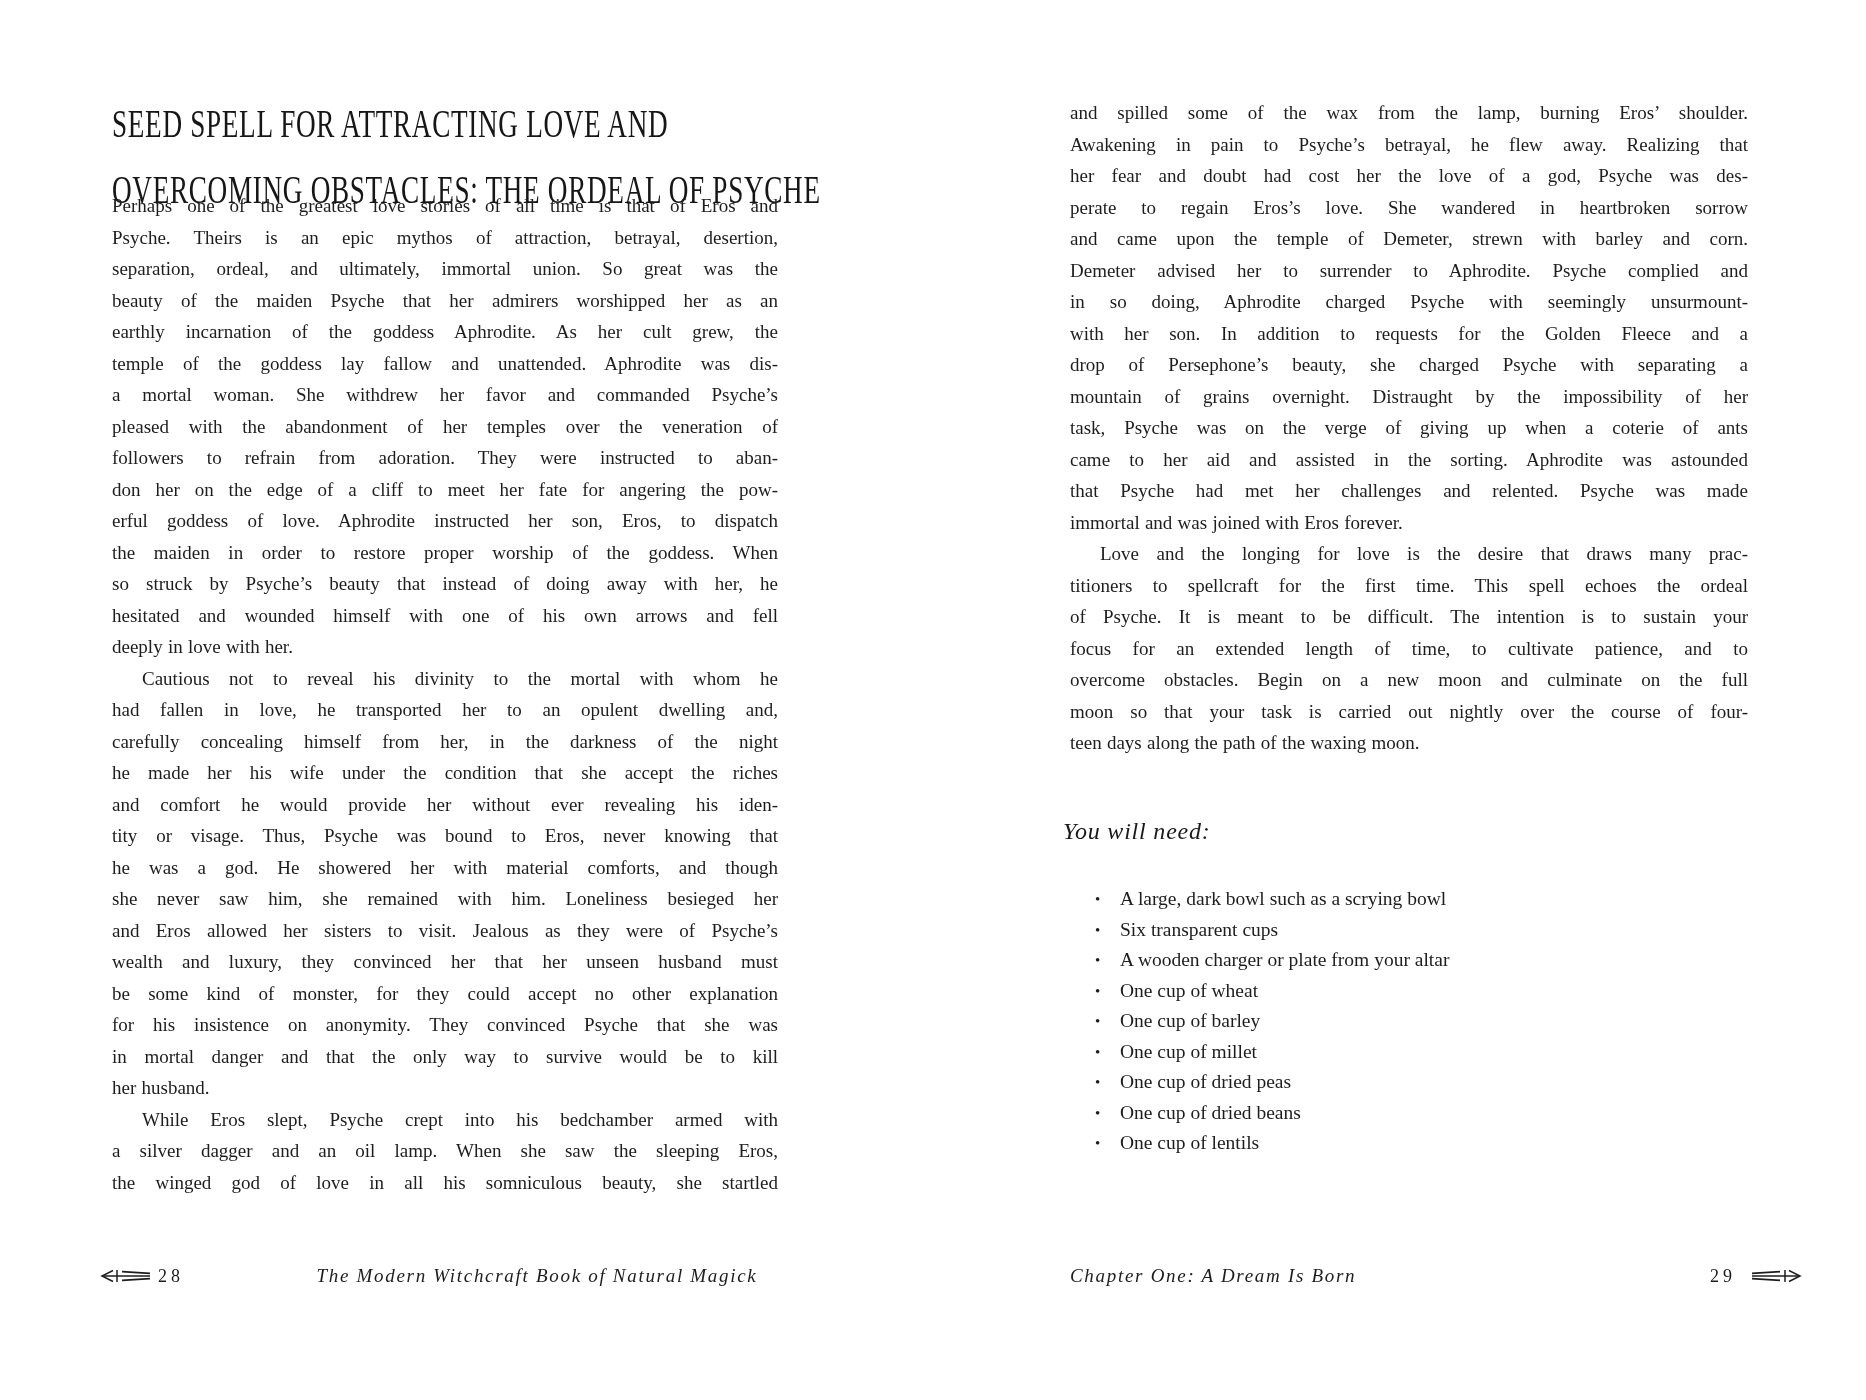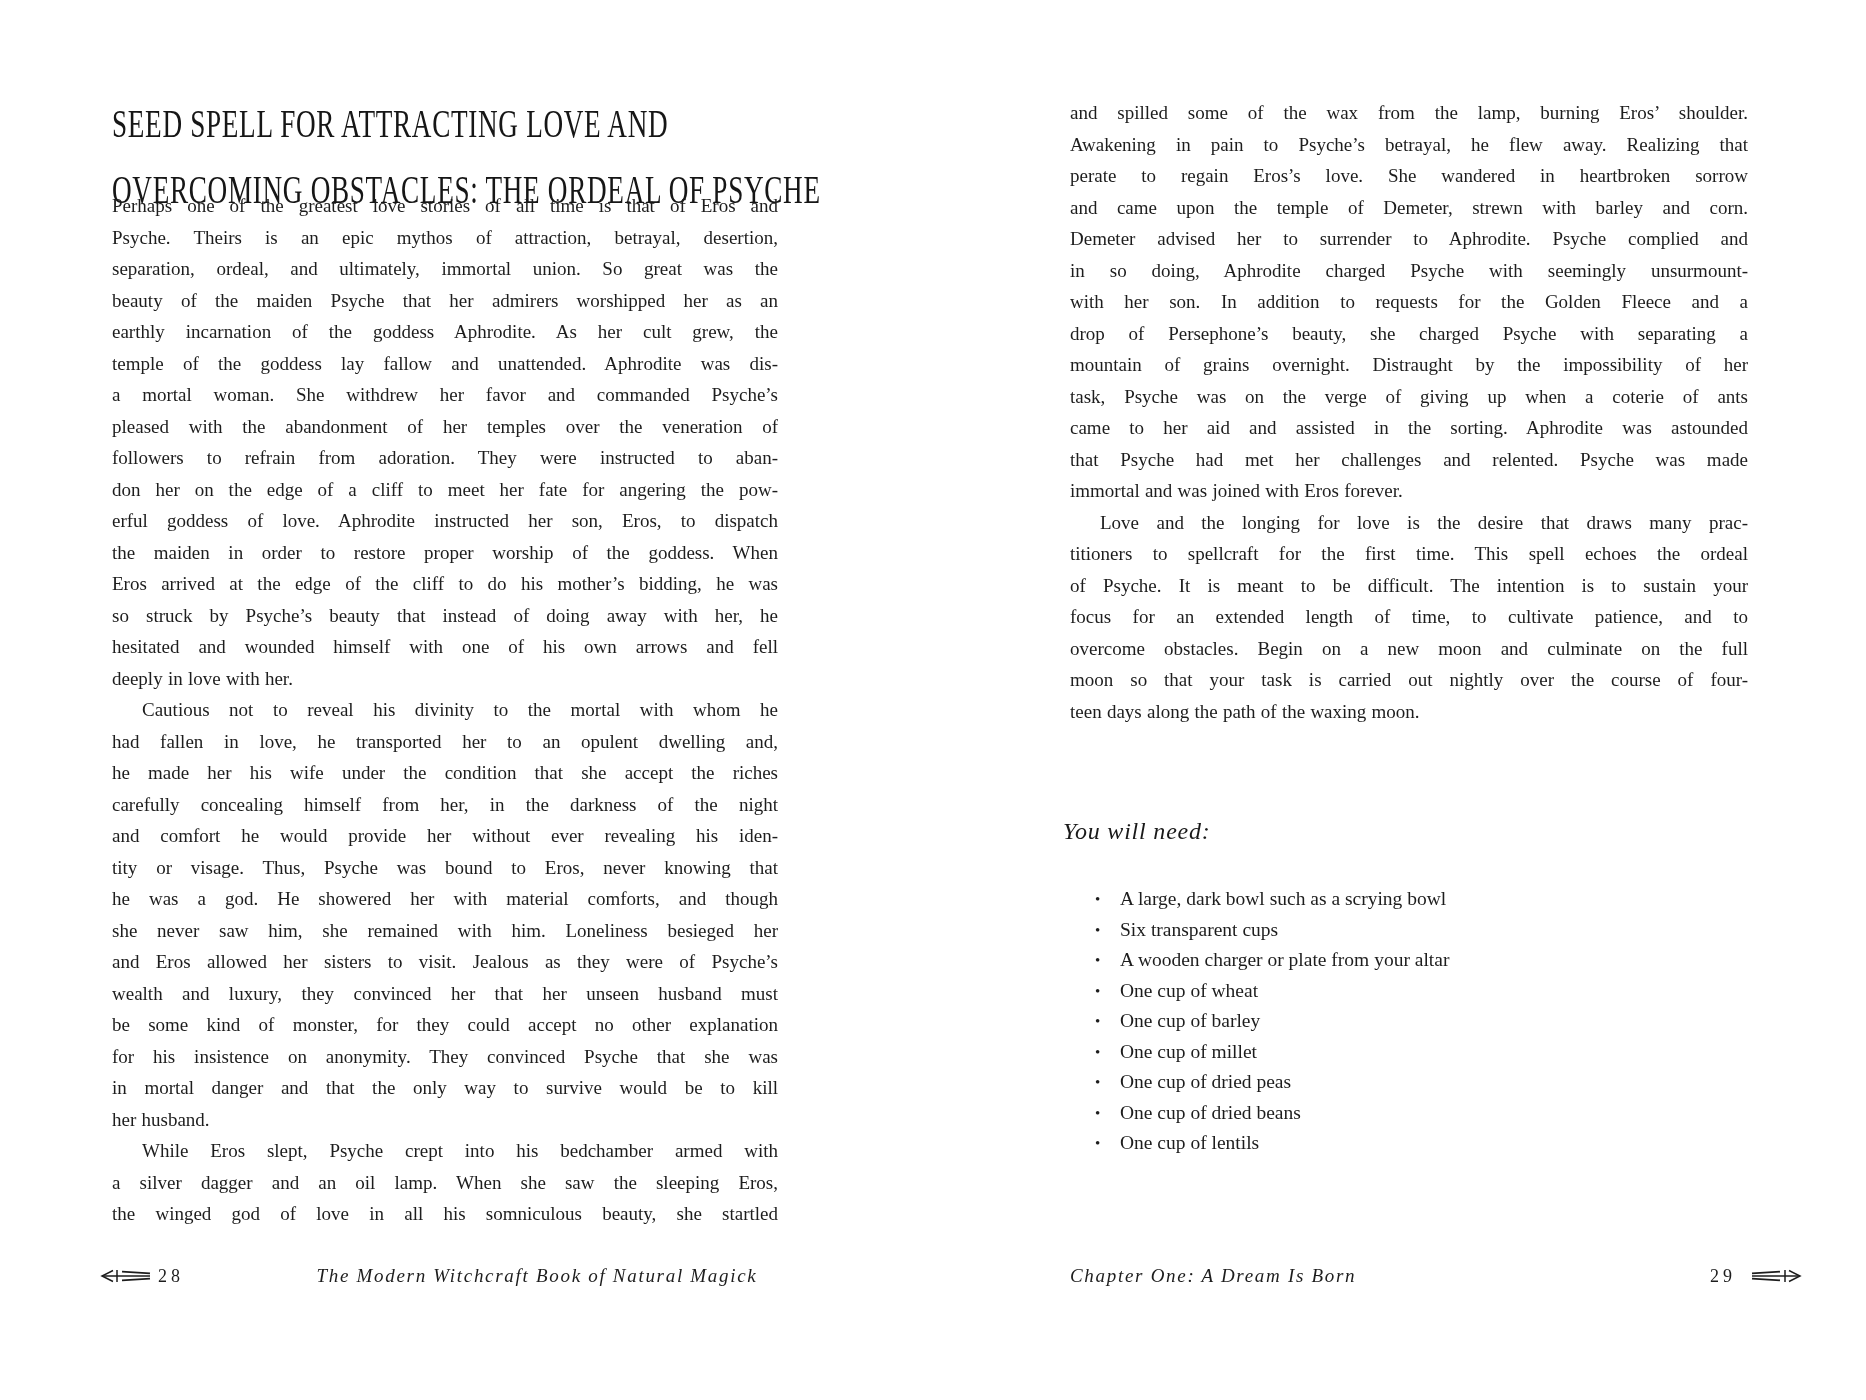--- a/index.html
+++ b/index.html
@@ -109,28 +109,27 @@
       <div class="bline">separation, ordeal, and ultimately, immortal union. So great was the</div>
       <div class="bline">beauty of the maiden Psyche that her admirers worshipped her as an</div>
       <div class="bline">earthly incarnation of the goddess Aphrodite. As her cult grew, the</div>
       <div class="bline">temple of the goddess lay fallow and unattended. Aphrodite was dis-</div>
       <div class="bline">a mortal woman. She withdrew her favor and commanded Psyche’s</div>
       <div class="bline">pleased with the abandonment of her temples over the veneration of</div>
       <div class="bline">followers to refrain from adoration. They were instructed to aban-</div>
       <div class="bline">don her on the edge of a cliff to meet her fate for angering the pow-</div>
       <div class="bline">erful goddess of love. Aphrodite instructed her son, Eros, to dispatch</div>
       <div class="bline">the maiden in order to restore proper worship of the goddess. When</div>
-      <div class="bline">Eros arrived at the edge of the cliff to do his mother’s bidding, he was</div>
       <div class="bline">so struck by Psyche’s beauty that instead of doing away with her, he</div>
       <div class="bline">hesitated and wounded himself with one of his own arrows and fell</div>
       <div class="bline endline">deeply in love with her.</div>
       <div class="bline indent">Cautious not to reveal his divinity to the mortal with whom he</div>
       <div class="bline">had fallen in love, he transported her to an opulent dwelling and,</div>
+      <div class="bline">carefully concealing himself from her, in the darkness of the night</div>
       <div class="bline">he made her his wife under the condition that she accept the riches</div>
-      <div class="bline">carefully concealing himself from her, in the darkness of the night</div>
       <div class="bline">and comfort he would provide her without ever revealing his iden-</div>
       <div class="bline">tity or visage. Thus, Psyche was bound to Eros, never knowing that</div>
       <div class="bline">he was a god. He showered her with material comforts, and though</div>
       <div class="bline">she never saw him, she remained with him. Loneliness besieged her</div>
       <div class="bline">and Eros allowed her sisters to visit. Jealous as they were of Psyche’s</div>
       <div class="bline">wealth and luxury, they convinced her that her unseen husband must</div>
       <div class="bline">be some kind of monster, for they could accept no other explanation</div>
       <div class="bline">for his insistence on anonymity. They convinced Psyche that she was</div>
       <div class="bline">in mortal danger and that the only way to survive would be to kill</div>
       <div class="bline endline">her husband.</div>
@@ -149,20 +148,21 @@
         <path d="M22 14.3 L50 12.7" stroke-width="1.7"></path>
       </svg>
     </span>
     <span class="pagenum">28</span>
     <span class="footer-book-title">The Modern Witchcraft Book of Natural Magick</span>
   </div>
 
   <div class="body-right">
       <div class="bline">and spilled some of the wax from the lamp, burning Eros’ shoulder.</div>
       <div class="bline">Awakening in pain to Psyche’s betrayal, he flew away. Realizing that</div>
+      <div class="bline">her fear and doubt had cost her the love of a god, Psyche was des-</div>
       <div class="bline">perate to regain Eros’s love. She wandered in heartbroken sorrow</div>
       <div class="bline">and came upon the temple of Demeter, strewn with barley and corn.</div>
       <div class="bline">Demeter advised her to surrender to Aphrodite. Psyche complied and</div>
       <div class="bline">in so doing, Aphrodite charged Psyche with seemingly unsurmount-</div>
       <div class="bline">with her son. In addition to requests for the Golden Fleece and a</div>
       <div class="bline">drop of Persephone’s beauty, she charged Psyche with separating a</div>
       <div class="bline">mountain of grains overnight. Distraught by the impossibility of her</div>
       <div class="bline">task, Psyche was on the verge of giving up when a coterie of ants</div>
       <div class="bline">came to her aid and assisted in the sorting. Aphrodite was astounded</div>
       <div class="bline">that Psyche had met her challenges and relented. Psyche was made</div>

